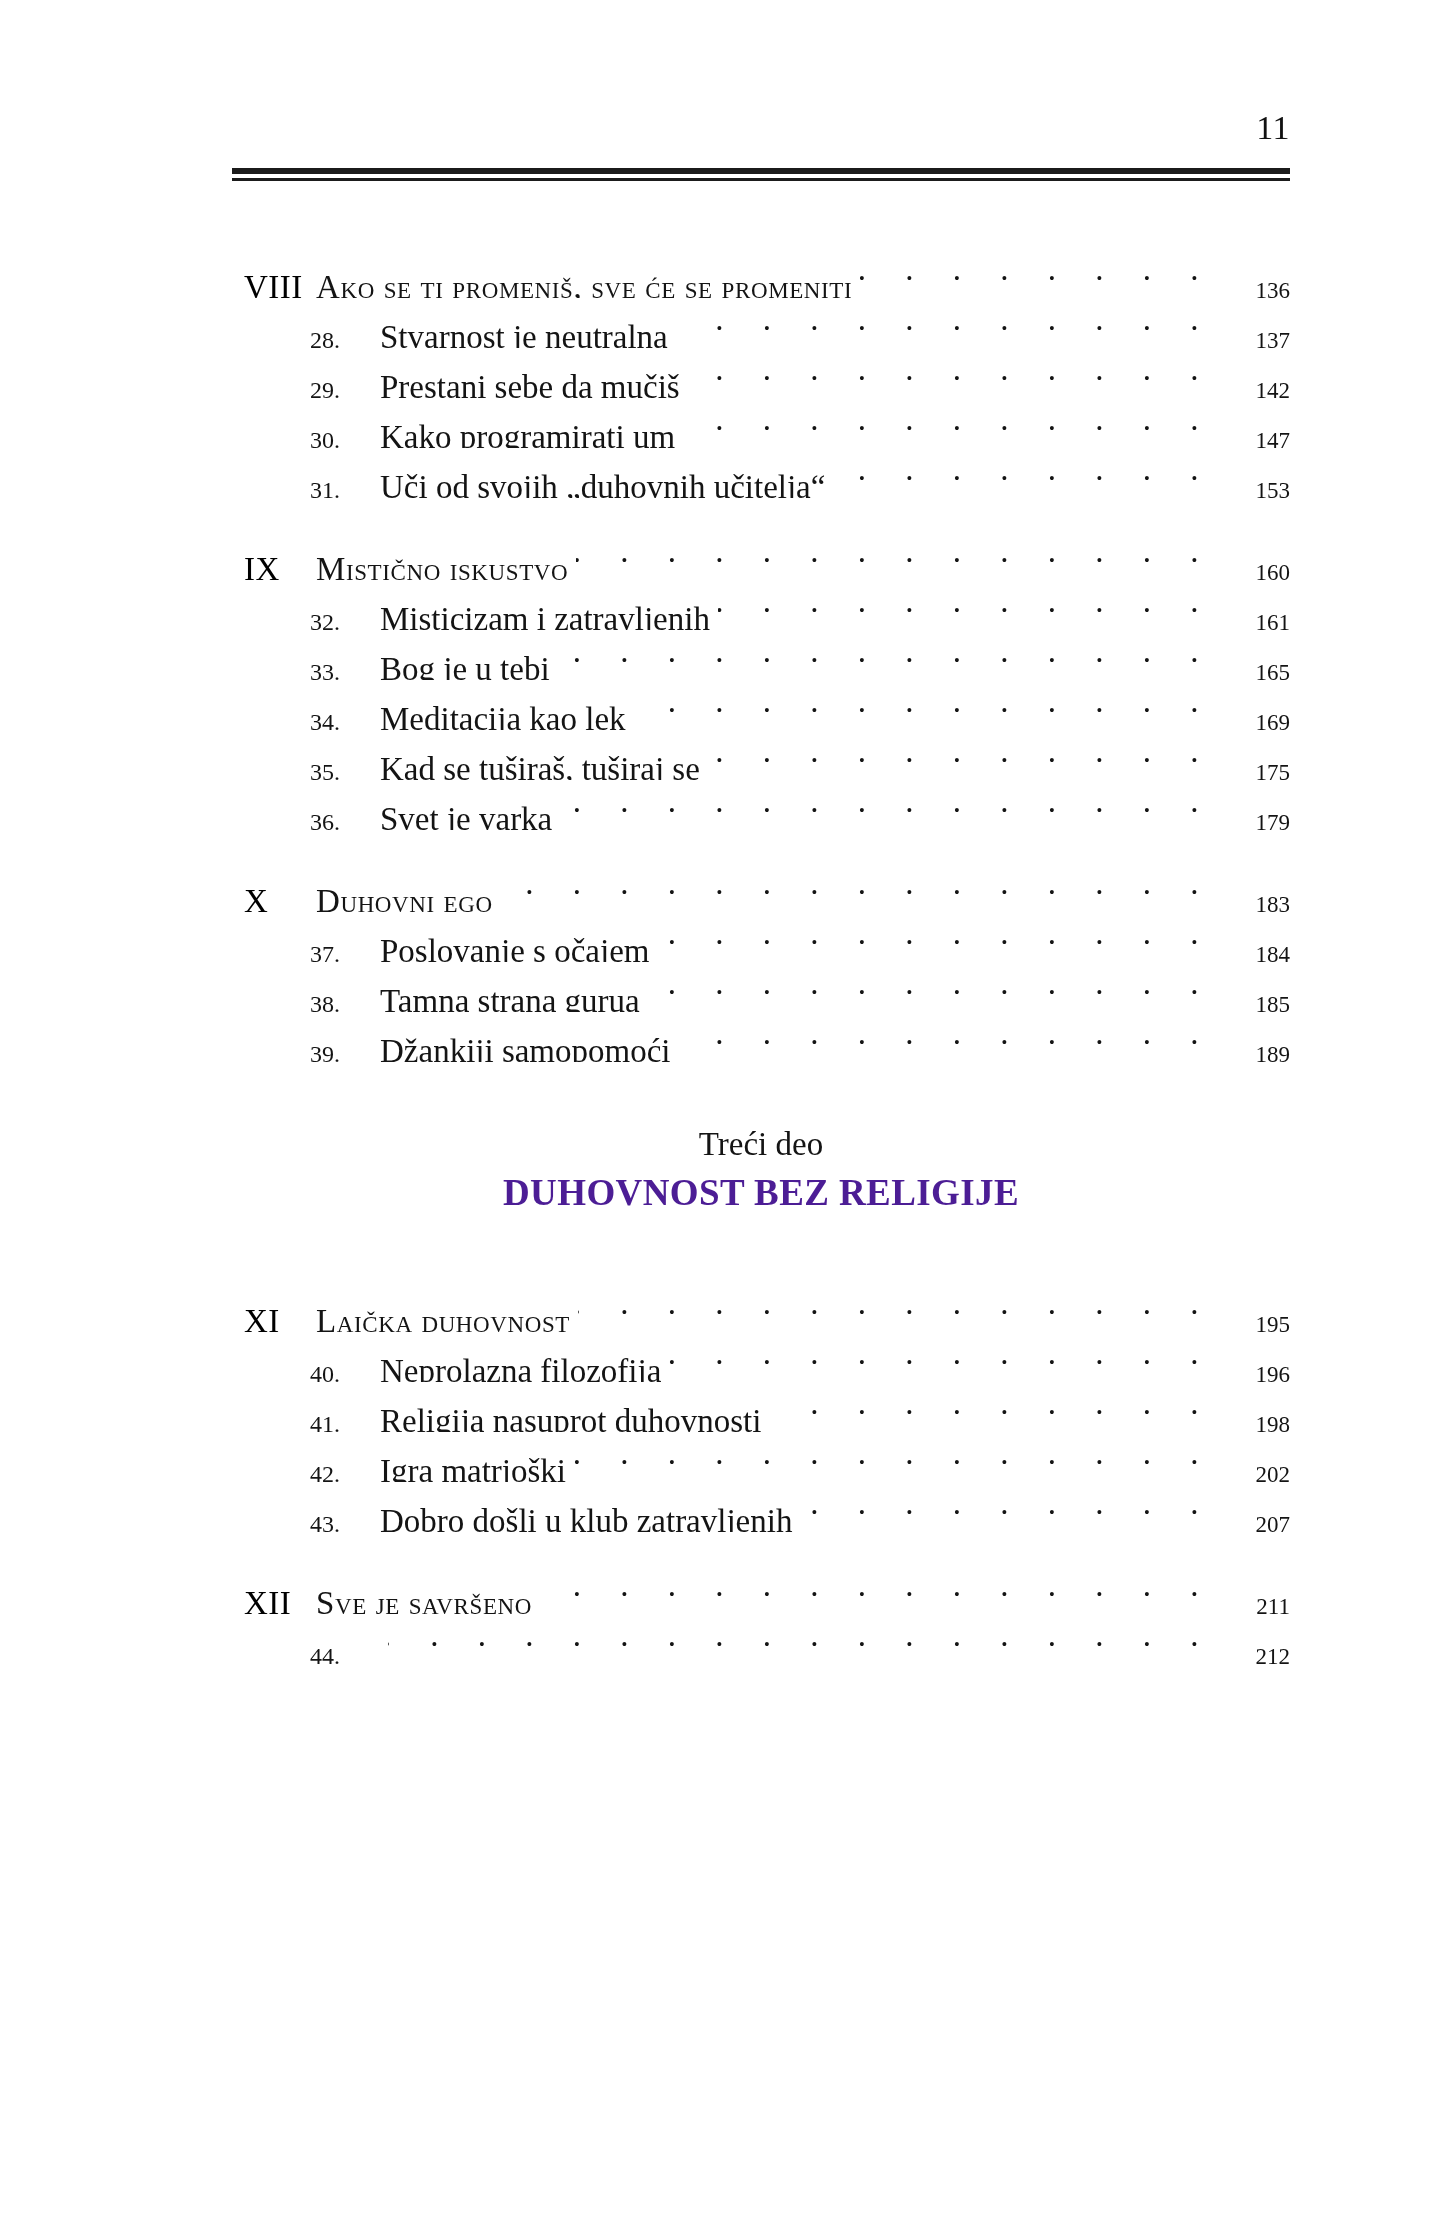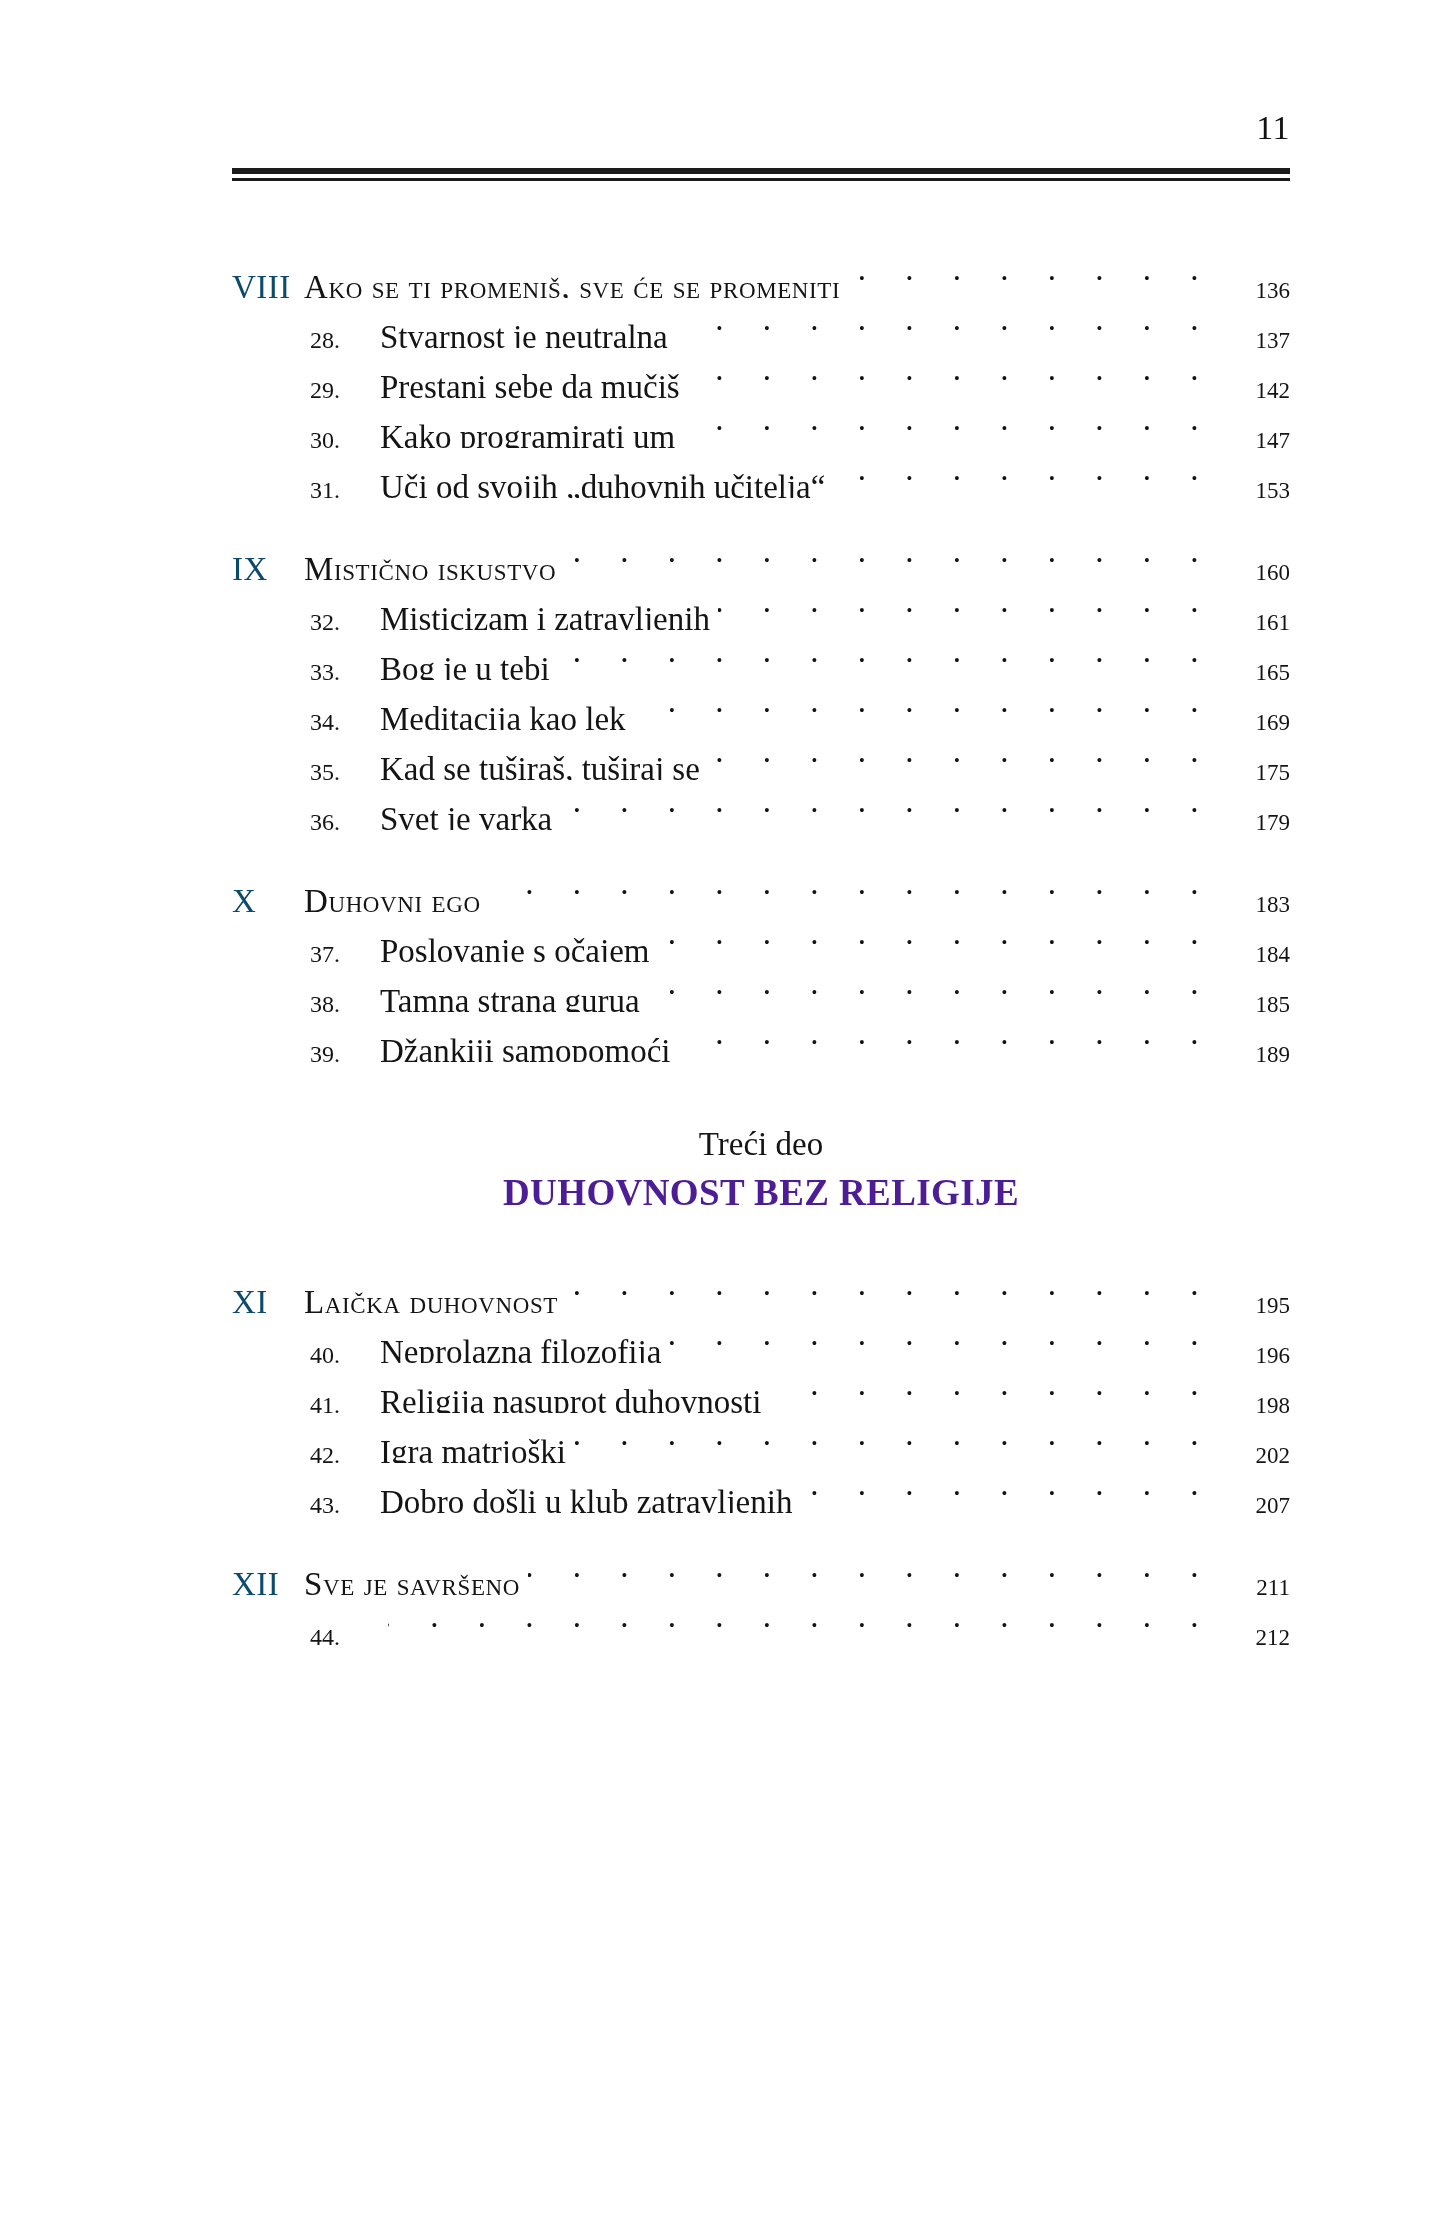--- a/index.html
+++ b/index.html
@@ -77,21 +77,22 @@
     white-space: nowrap;
   }
 
   
   .row.part .roman {
     flex: 0 0 auto;
     min-width: 62px;
     font-size: 33px;
     line-height: 50px;
     letter-spacing: 0.5px;
-    color: #0c4a6e;
+    color: #000000;
+    margin-left: 12px;
   }
   .row.part .title {
     flex: 0 0 auto;
     font-size: 33px;
     line-height: 50px;
     font-variant: small-caps;
     text-transform: lowercase;
     letter-spacing: 0.6px;
     padding-left: 10px;
     color: #141414;
@@ -141,21 +142,21 @@
     text-align: right;
     font-size: 23px;
     line-height: 50px;
     color: #141414;
   }
 
   
   .part-block {
     text-align: center;
     margin-top: 58px;
-    margin-bottom: 45px;
+    margin-bottom: 64px;
   }
   .part-block .kicker {
     font-size: 33px;
     line-height: 48px;
     color: #141414;
   }
   .part-block .heading {
     font-size: 37px;
     line-height: 50px;
     font-weight: bold;

